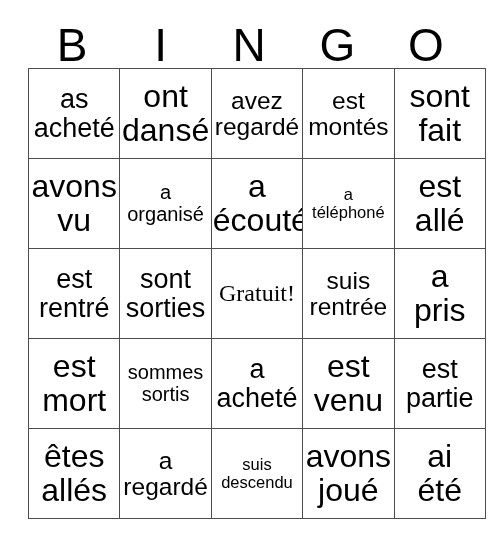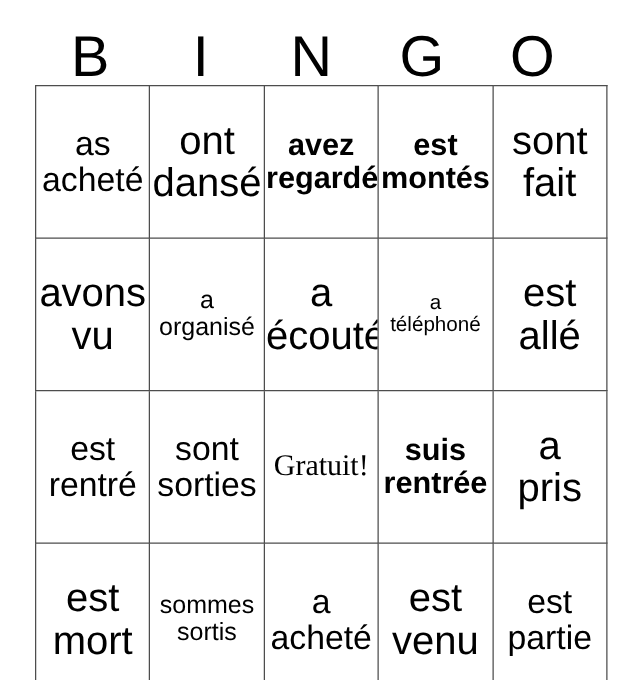--- a/index.html
+++ b/index.html
@@ -42,37 +42,37 @@
   
   .grid {
     width: 442px;
     border-collapse: collapse;
     table-layout: fixed;
   }
   .grid td {
     width: 88.4px;
     height: 89px;
     border: 1px solid #4d4d4d;
-    padding: 16px 1px;
+    padding: 0 1px;
     text-align: center;
     vertical-align: middle;
     overflow: hidden;
   }
   .cell-inner {
     display: block;
     width: 100%;
     line-height: 1.06;
     word-break: normal;
     white-space: pre-line;
   }
 
   
   .t-xl  { font-size: 32px; }
   .t-lg  { font-size: 27px; }
-  .t-md  { font-size: 24.5px; font-weight: bold; }
+  .t-md  { font-size: 24.5px; }
   .t-sm  { font-size: 20px; }
   .t-xs  { font-size: 16.5px; }
 
   .free .cell-inner { font-size: 24px; font-family: Liberation Serif, serif; }
 </style>
 </head>
 <body>
 
 <div class="card">
 
@@ -166,16 +166,38 @@
           </td>
           <td>
             <span class="cell-inner t-xl">est
 venu</span>
           </td>
           <td>
             <span class="cell-inner t-lg">est
 partie</span>
           </td>
         </tr>
+        <tr>
+          <td>
+            <span class="cell-inner t-xl">êtes
+allés</span>
+          </td>
+          <td>
+            <span class="cell-inner t-md">a
+regardé</span>
+          </td>
+          <td>
+            <span class="cell-inner t-xs">suis
+descendu</span>
+          </td>
+          <td>
+            <span class="cell-inner t-xl">avons
+joué</span>
+          </td>
+          <td>
+            <span class="cell-inner t-xl">ai
+été</span>
+          </td>
+        </tr>
       </tbody>
   </table>
 
 </div>
 
 </body></html>

